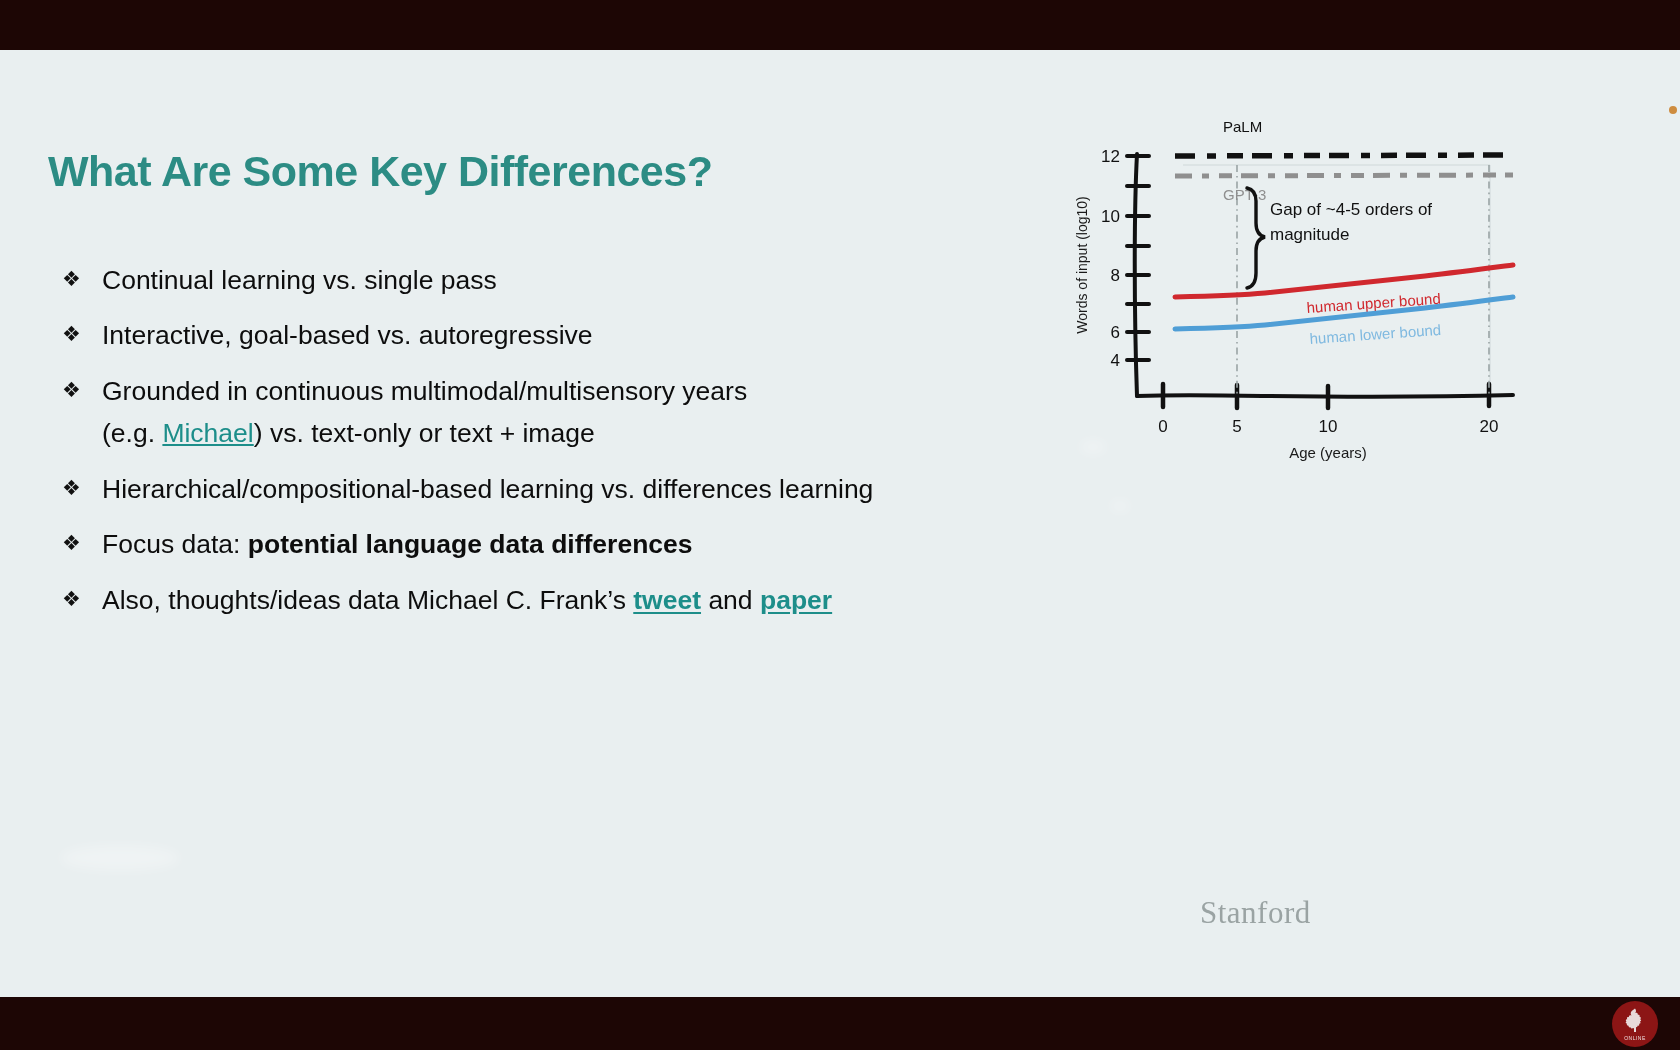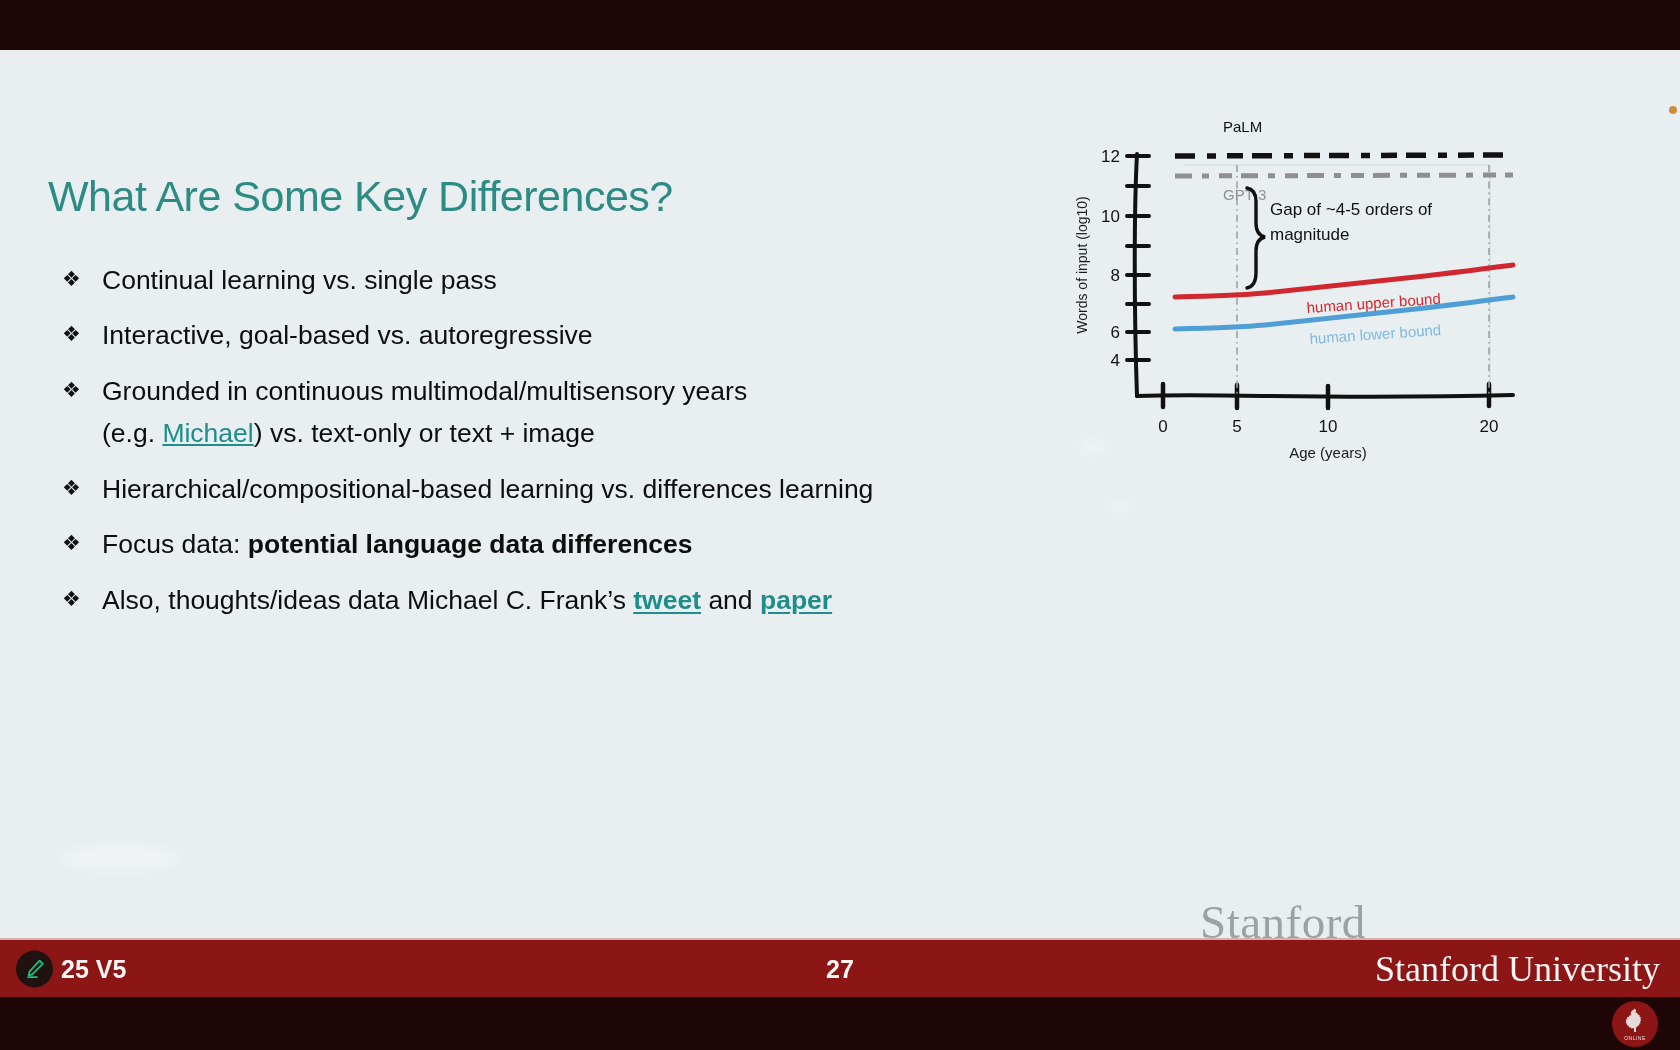--- a/index.html
+++ b/index.html
@@ -62,23 +62,23 @@
     height: 8px;
     border-radius: 50%;
     background: #c97a20;
     opacity: .85;
   }
 
   
   .slide-title {
     position: absolute;
     left: 48px;
-    top: 93px;
+    top: 68px;
     font-size: 43px;
-    font-weight: normal;
+    font-weight: bold;
     color: #2c8c84;
     letter-spacing: -0.5px;
     white-space: nowrap;
   }
 
   
   .bullet-list {
     position: absolute;
     left: 62px;
     top: 213px;
@@ -113,21 +113,21 @@
     text-underline-offset: 3px;
     font-weight: bold;
   }
 
   
   .watermark {
     position: absolute;
     left: 1200px;
     top: 845px;
     font-family: "Liberation Serif", serif;
-    font-size: 47px;
+    font-size: 31px;
     color: #9aa3a3;
     letter-spacing: 0.5px;
   }
 
   
   .chart-wrap {
     position: absolute;
     left: 1065px;
     top: 60px;
     width: 520px;
@@ -331,33 +331,20 @@
         <text x="242" y="203" font-family="Liberation Sans, sans-serif" font-size="15" fill="#d0282e" transform="rotate(-4 242 203)">human upper bound</text>
 
         <path d="M110 219 C150 218, 178 217, 200 215 C250 210, 300 204, 360 198 C395 194, 425 190, 448 187" stroke="#4f9ed6" stroke-width="5" fill="none" stroke-linecap="round"></path>
         <text x="245" y="234" font-family="Liberation Sans, sans-serif" font-size="15" fill="#7fb9e0" transform="rotate(-4 245 234)">human lower bound</text>
       </svg>
     </div>
 
     <div class="watermark">Stanford</div>
   </div>
 
-  <div class="footer-bar">
-    <div class="footer-left">
-      <span class="pencil-badge">
-        <svg width="22" height="22" viewBox="0 0 24 24" fill="none" stroke="#19c37d" stroke-width="1.9" stroke-linecap="round" stroke-linejoin="round">
-          <path d="M17 3.5 L20.5 7 L9 18.5 L5 19.5 L6 15.5 Z"></path>
-          <line x1="4.5" y1="21.5" x2="14" y2="21.5"></line>
-        </svg>
-      </span>
-      <span>25 V5</span>
-    </div>
-    <div class="footer-center">27</div>
-    <div class="footer-right">Stanford University</div>
-  </div>
 
   <div class="letterbox-bottom">
     <div class="so-badge">
       <svg width="24" height="30" viewBox="0 0 24 30">
         <path d="M12 1.5 c1.6 2 1 3.4 .2 4.4 c1.9 -.6 2.8 .4 2.6 1.8 c1.7 -.4 2.3 .9 1.6 2.1
                  c1.7 .1 1.8 1.6 .7 2.4 c1.5 .5 1.2 2 -.2 2.4 c1.2 .9 .5 2.2 -.9 2.2
                  c.8 1.2 -.2 2.3 -1.6 1.9 c.3 1.3 -.8 2 -2 1.4 c0 1.4 -1.3 1.8 -2.3 1
                  c-.9 .9 -2.3 .5 -2.4 -.9 c-1.3 .6 -2.4 -.2 -2.1 -1.5 c-1.4 .3 -2.3 -.8 -1.5 -2
                  c-1.4 -.1 -2 -1.5 -.6 -2.2 c-1.1 -.9 -.9 -2.3 .8 -2.3 c-.8 -1.2 -.1 -2.5 1.6 -2
                  c-.2 -1.4 .8 -2.4 2.6 -1.7 c-.8 -1 -1.4 -2.4 .2 -4.4 z" fill="#e8d9d9"></path>

